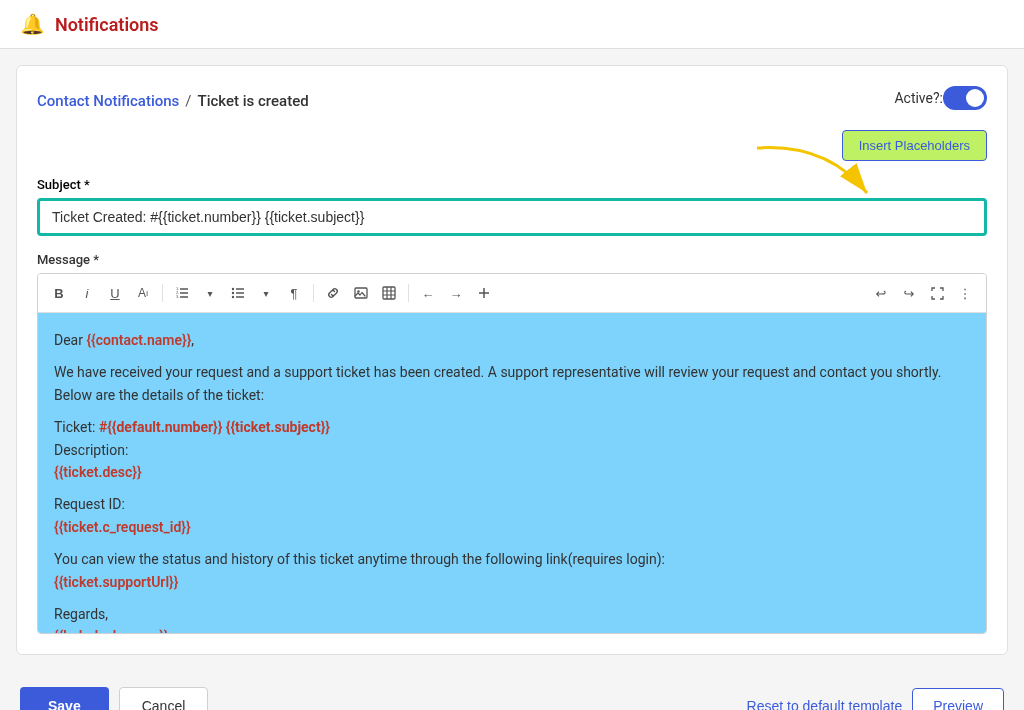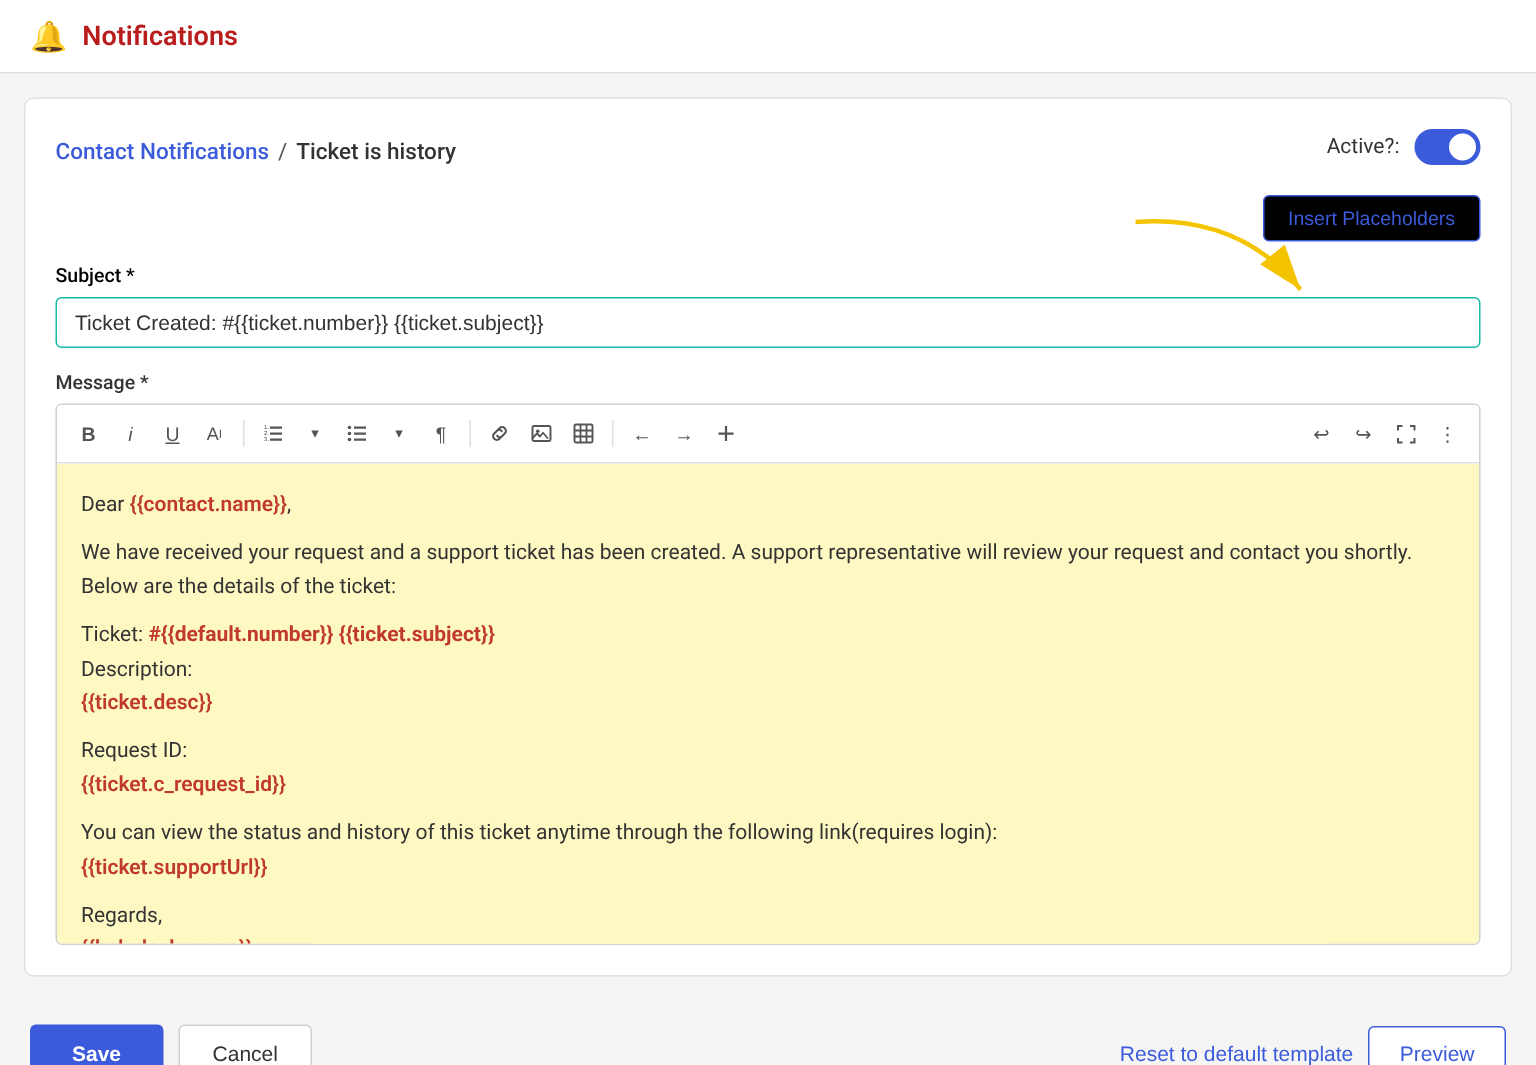--- a/index.html
+++ b/index.html
@@ -37,21 +37,20 @@
       gap: 6px;
       font-size: 15px;
     }
     .breadcrumb-link { color: #3b5bdb; font-weight: 500; text-decoration: none; }
     .breadcrumb-sep { color: #555; }
     .breadcrumb-current { color: #333; font-weight: 500; }
 
     .active-row {
       display: flex;
       align-items: center;
-      gap: 10px;
     }
     .active-label { color: #333; font-size: 14px; }
 
     
     .toggle-switch {
       position: relative;
       width: 44px;
       height: 24px;
       cursor: pointer;
     }
@@ -72,41 +71,41 @@
       background: #fff;
       border-radius: 50%;
     }
 
     .insert-btn-row {
       display: flex;
       justify-content: flex-end;
       margin-bottom: 16px;
     }
     .insert-btn {
-      background: #000000;
+      background: #bef264;
       border: 1px solid #3b5bdb;
       color: #3b5bdb;
       padding: 7px 16px;
       border-radius: 4px;
       font-size: 13px;
       cursor: pointer;
       font-weight: 500;
     }
 
     .field-label {
       font-size: 13px;
       color: #333;
       margin-bottom: 6px;
       font-weight: 500;
     }
     .field-label span { color: #000000; }
 
     .subject-input {
       width: 100%;
-      border: 1px solid #14b8a6;
+      border: 3px solid #14b8a6;
       border-radius: 4px;
       padding: 8px 12px;
       font-size: 14px;
       color: #333;
       outline: none;
       margin-bottom: 16px;
     }
 
     .message-label {
       font-size: 13px;
@@ -155,21 +154,21 @@
     }
     .toolbar-right {
       margin-left: auto;
       display: flex;
       gap: 2px;
       align-items: center;
     }
 
     .editor-body {
       padding: 16px;
-      background: #fef9c3;
+      background: #7dd3fc;
       min-height: 300px;
       max-height: 320px;
       overflow-y: auto;
       font-size: 14px;
       line-height: 1.6;
       color: #333;
       position: relative;
     }
     .editor-body p { margin-bottom: 10px; }
     .placeholder-var { color: #c0392b; font-weight: 600; }
@@ -239,21 +238,21 @@
   <span class="top-bar-title">Notifications</span>
 </div>
 
 <div class="main-content">
 
   
   <div class="breadcrumb-row">
     <div class="breadcrumb">
       <a class="breadcrumb-link" href="#">Contact Notifications</a>
       <span class="breadcrumb-sep">/</span>
-      <span class="breadcrumb-current">Ticket is history</span>
+      <span class="breadcrumb-current">Ticket is created</span>
     </div>
     <div class="active-row">
       <span class="active-label">Active?:</span>
       <div class="toggle-switch">
         <div class="toggle-track">
           <div class="toggle-thumb"></div>
         </div>
       </div>
     </div>
   </div>

